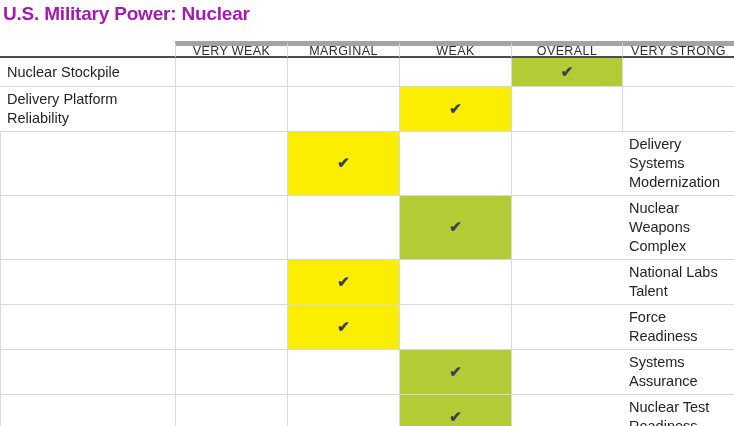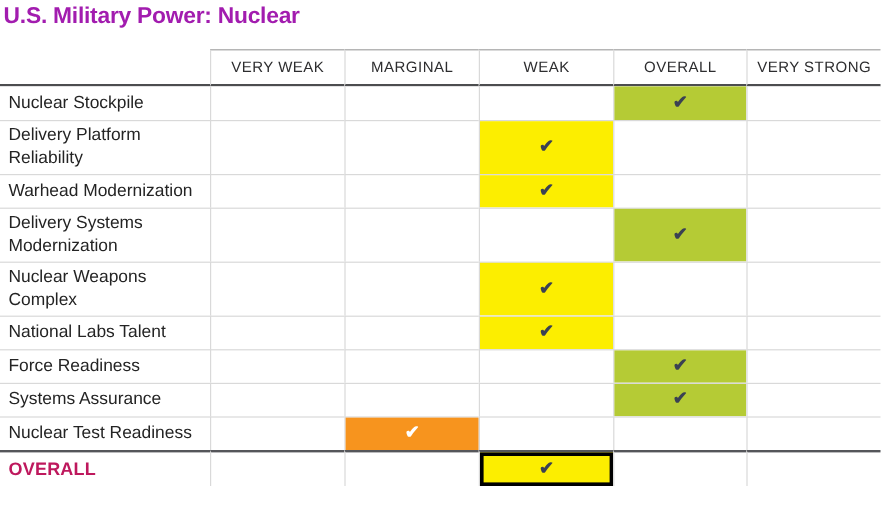--- a/index.html
+++ b/index.html
@@ -12,22 +12,22 @@
     font-size:19px;font-weight:700;color:#a21caf;letter-spacing:-0.2px;
   }
   .grid{
     position:absolute;top:41px;left:0;width:734px;
     display:grid;
     grid-template-columns:175px 112px 112px 112px 111px 112px;
   }
   .cell{box-sizing:border-box;background:#fff;}
   .corner{border-bottom:2px solid #4c4d4f;}
   .hdr{
-    height:31px;display:flex;align-items:center;justify-content:center;
-    border-top:1px solid #a3a3a3;border-left:1px solid #d9d9d9;
+    height:17px;display:flex;align-items:center;justify-content:center;
+    border-top:5px solid #a3a3a3;border-left:1px solid #d9d9d9;
     border-bottom:2px solid #4c4d4f;
     font-size:12.5px;color:#2d2d2f;letter-spacing:0.4px;white-space:nowrap;
   }
   .label{
     min-height:28px;display:flex;align-items:center;
     padding:3px 10px 3px 7px;
     font-size:14.5px;line-height:19px;color:#242424;
     border-top:1px solid #d9d9d9;
   }
   .rate{
@@ -70,21 +70,20 @@
       <div class="cell label">Delivery Platform Reliability</div>
       <div class="cell rate"></div>
       <div class="cell rate"></div>
       <div class="cell rate">
         <div class="fill" style="background: rgb(252, 238, 0);">
           <span class="mark" style="color: rgb(58, 65, 83);">✔</span>
         </div>
       </div>
       <div class="cell rate"></div>
       <div class="cell rate"></div>
-      <div class="cell label">Warhead Modernization</div>
       <div class="cell rate"></div>
       <div class="cell rate"></div>
       <div class="cell rate">
         <div class="fill" style="background: rgb(252, 238, 0);">
           <span class="mark" style="color: rgb(58, 65, 83);">✔</span>
         </div>
       </div>
       <div class="cell rate"></div>
       <div class="cell rate"></div>
       <div class="cell label">Delivery Systems Modernization</div>

